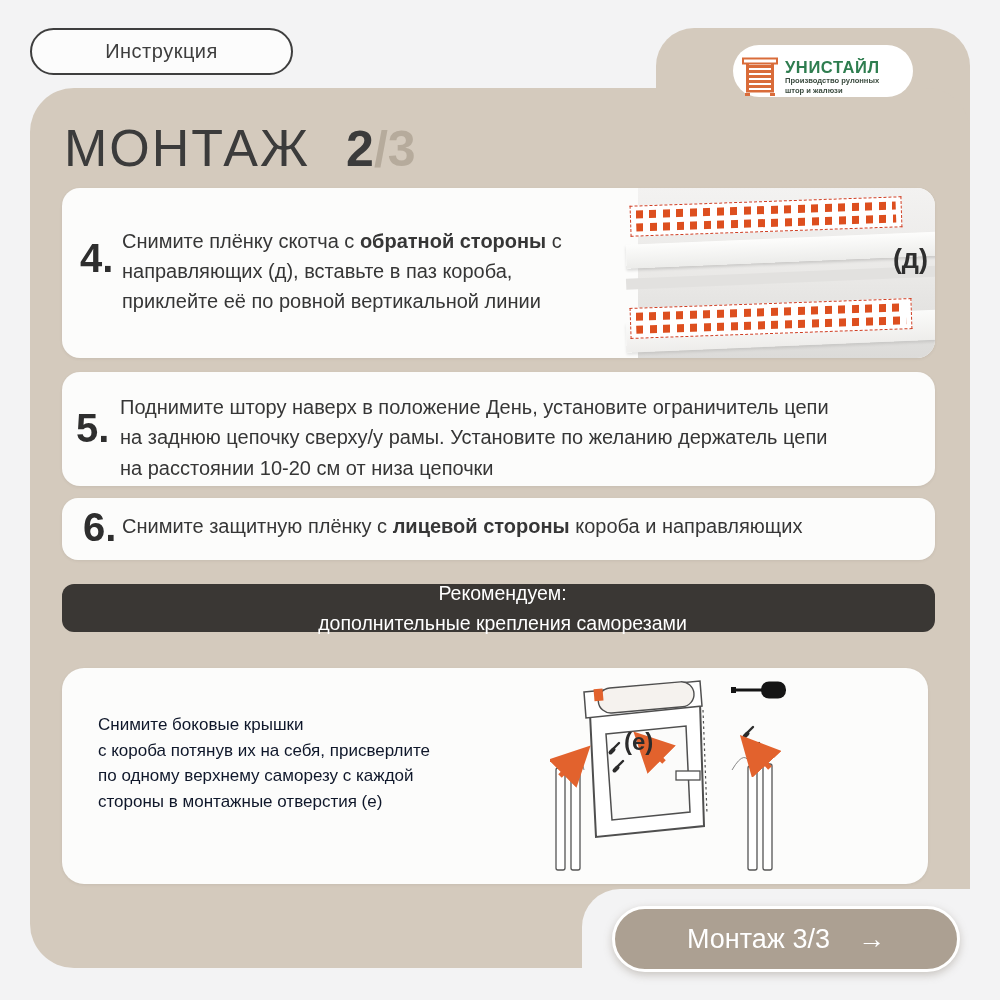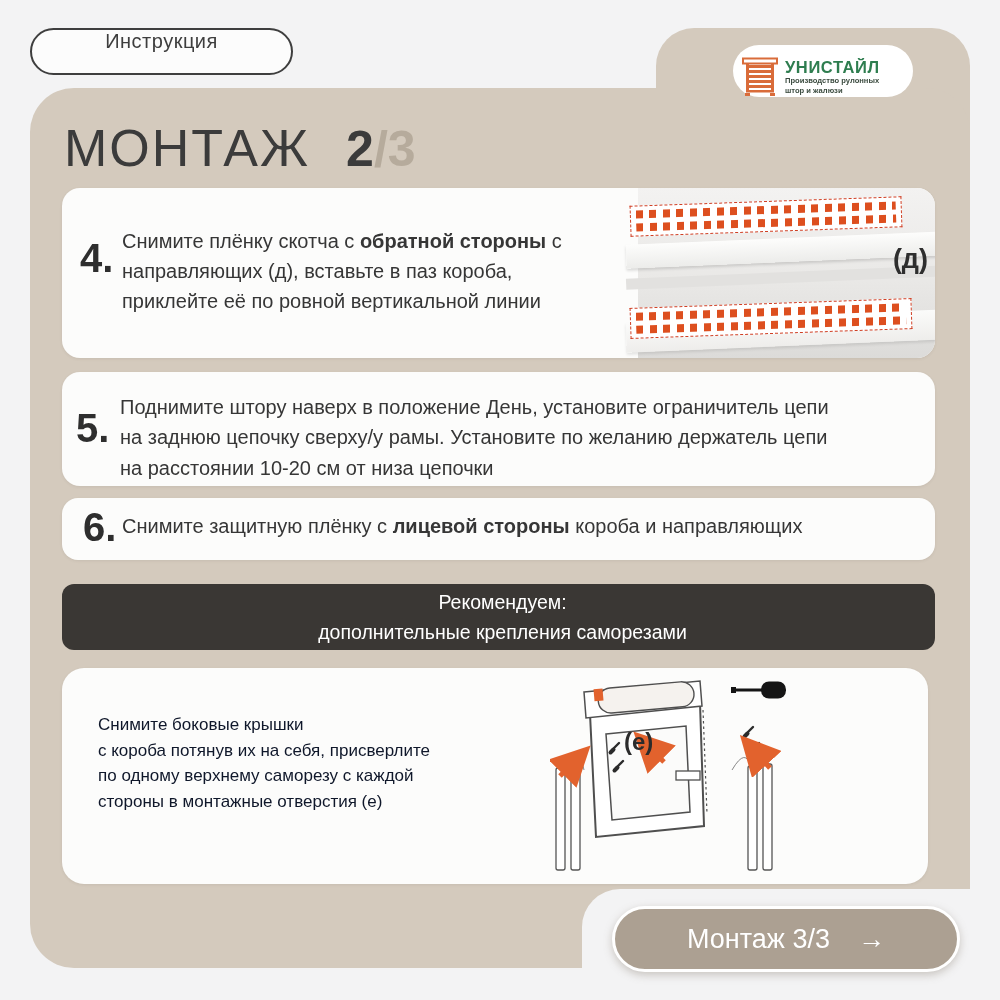--- a/index.html
+++ b/index.html
@@ -15,21 +15,21 @@
 
   
   .beige-tab  { left:656px; top:28px; width:314px; height:130px; background:#d4cabd; border-radius:38px 38px 0 0; }
   .beige-main { left:30px;  top:88px; width:940px; height:880px; background:#d4cabd; border-radius:44px; }
   .notch      { left:582px; top:889px; width:404px; height:92px; background:#f3f3f4; border-top-left-radius:38px; }
 
   
   .badge {
     left:30px; top:28px; width:263px; height:47px;
     background:#fcfcfc; border:2px solid #3e3e3e; border-radius:26px;
-    display:flex; justify-content:center;
+    display:flex; align-items:center; justify-content:center;
     font-size:20px; letter-spacing:.5px; color:#3e3e3e;
   }
 
   
   .logo {
     left:733px; top:45px; width:180px; height:52px;
     background:#fff; border-radius:26px;
     display:flex; align-items:center; gap:7px; padding:11px 10px 0 9px;
   }
   .logo-text { display:flex; flex-direction:column; }
@@ -67,21 +67,21 @@
   .tape { position:absolute; left:-8px; background:#fff; border:1px dashed #cf3f24;
           transform:rotate(-2deg); padding:4px 5px; }
   .t1 { top:13px; width:272px; }
   .t2 { top:115px; width:282px; }
   .dots { height:8px; background-image:repeating-linear-gradient(90deg,#dd4f1f 0 7px,transparent 7px 13.5px); }
   .dots + .dots { margin-top:5px; }
   .photo-label { position:absolute; right:7px; top:56px; font-size:27px; font-weight:700; color:#2e2e2e; }
 
   
   .banner {
-    left:62px; top:584px; width:873px; height:66px;
+    left:62px; top:584px; width:873px; height:48px;
     background:#3a3734; border-radius:12px; color:#fff;
     display:flex; flex-direction:column; align-items:center; justify-content:center;
     font-size:19.5px; line-height:1.55;padding-left:8px;
   }
 
   
   .card-final { left:62px; top:668px; width:866px; height:216px; border-radius:22px; }
   .final-text { position:absolute; left:36px; top:44px; width:478px;
                 font-size:17px; line-height:1.5; color:#0f172a; white-space:pre-line; }
   .diagram { position:absolute; left:488px; top:8px; width:250px; height:200px; }

